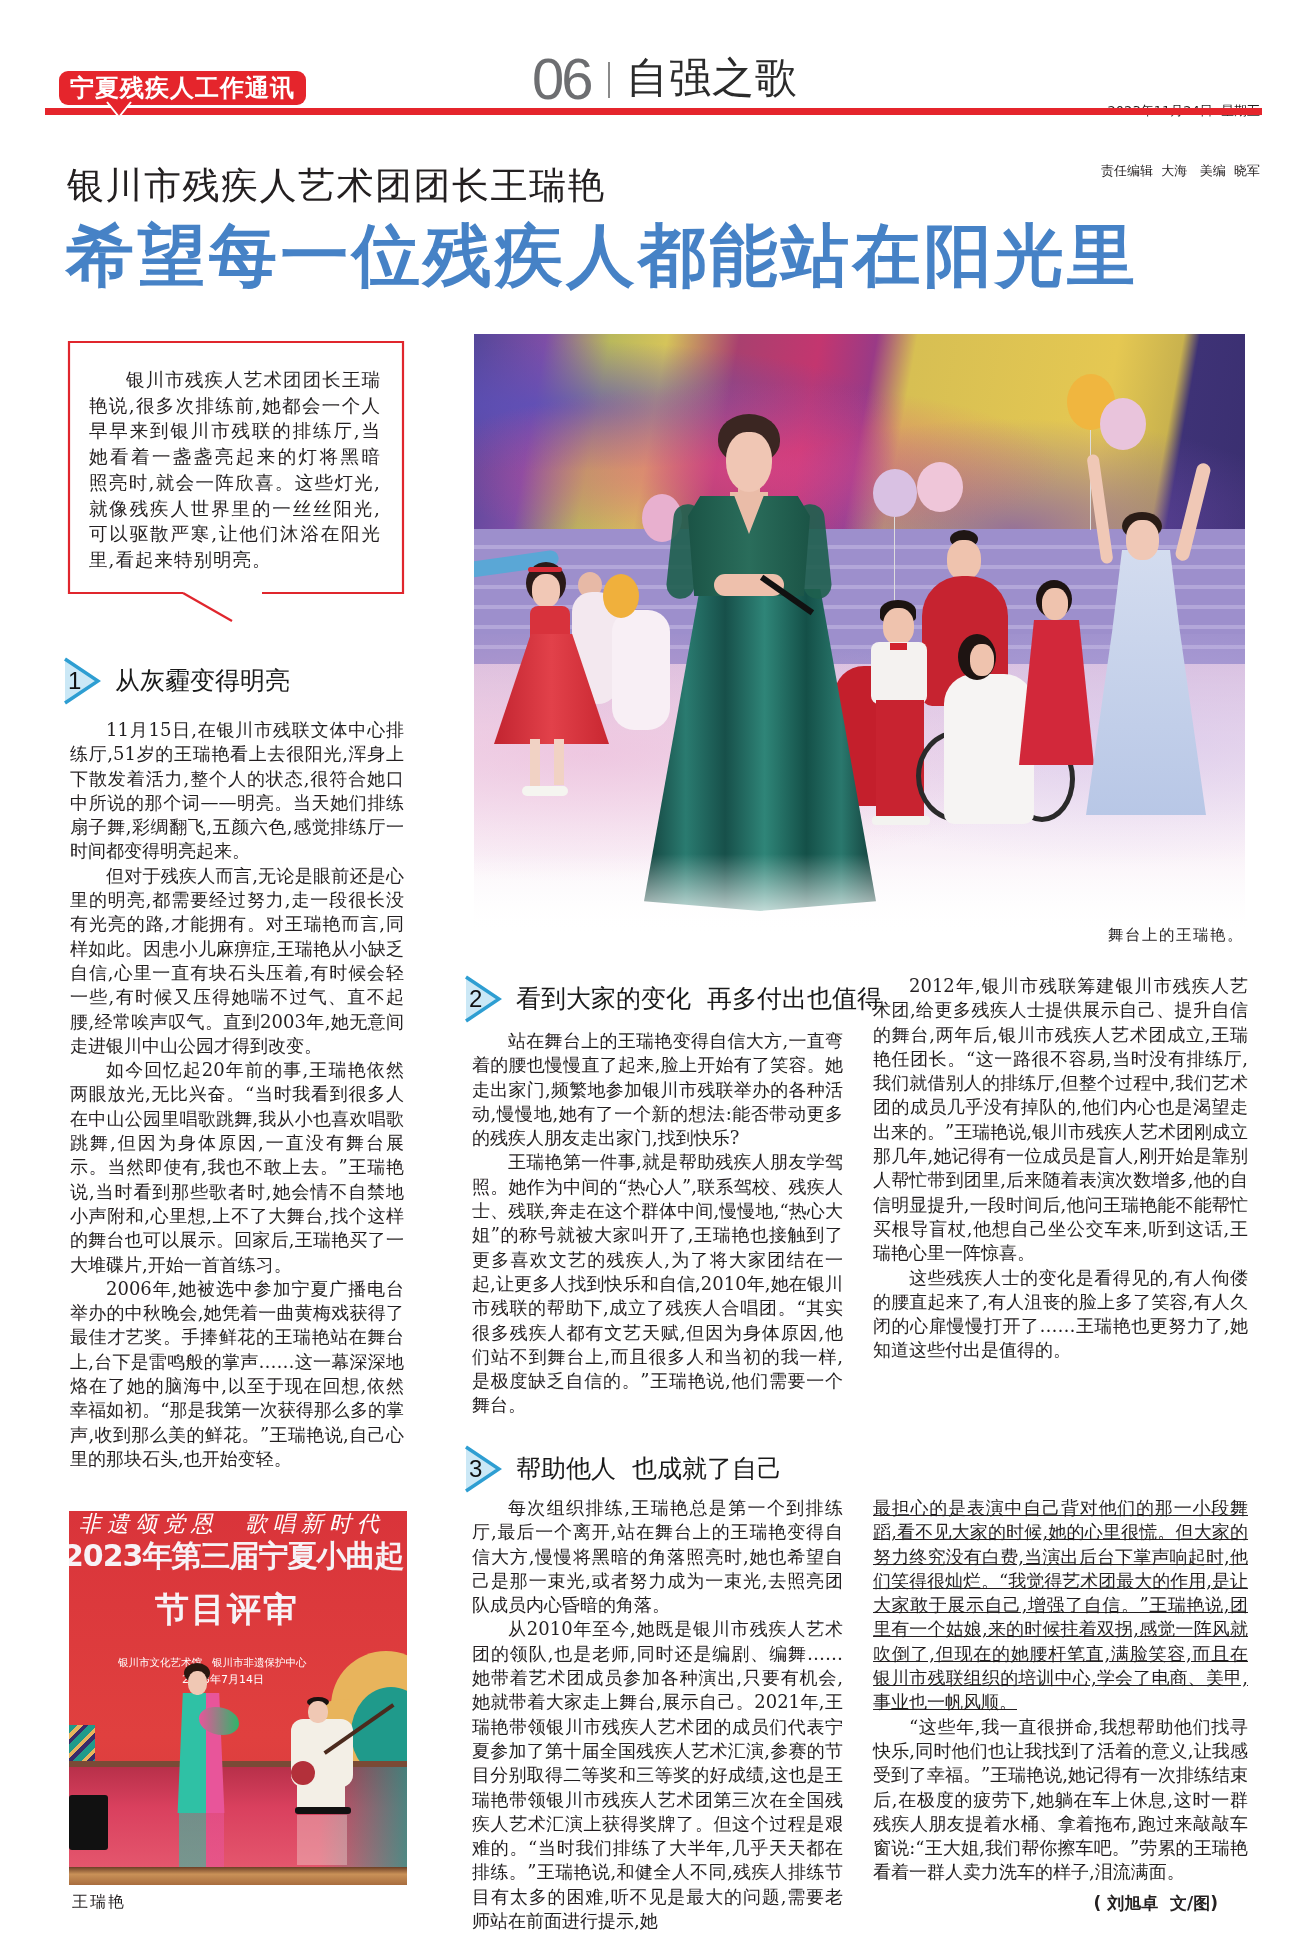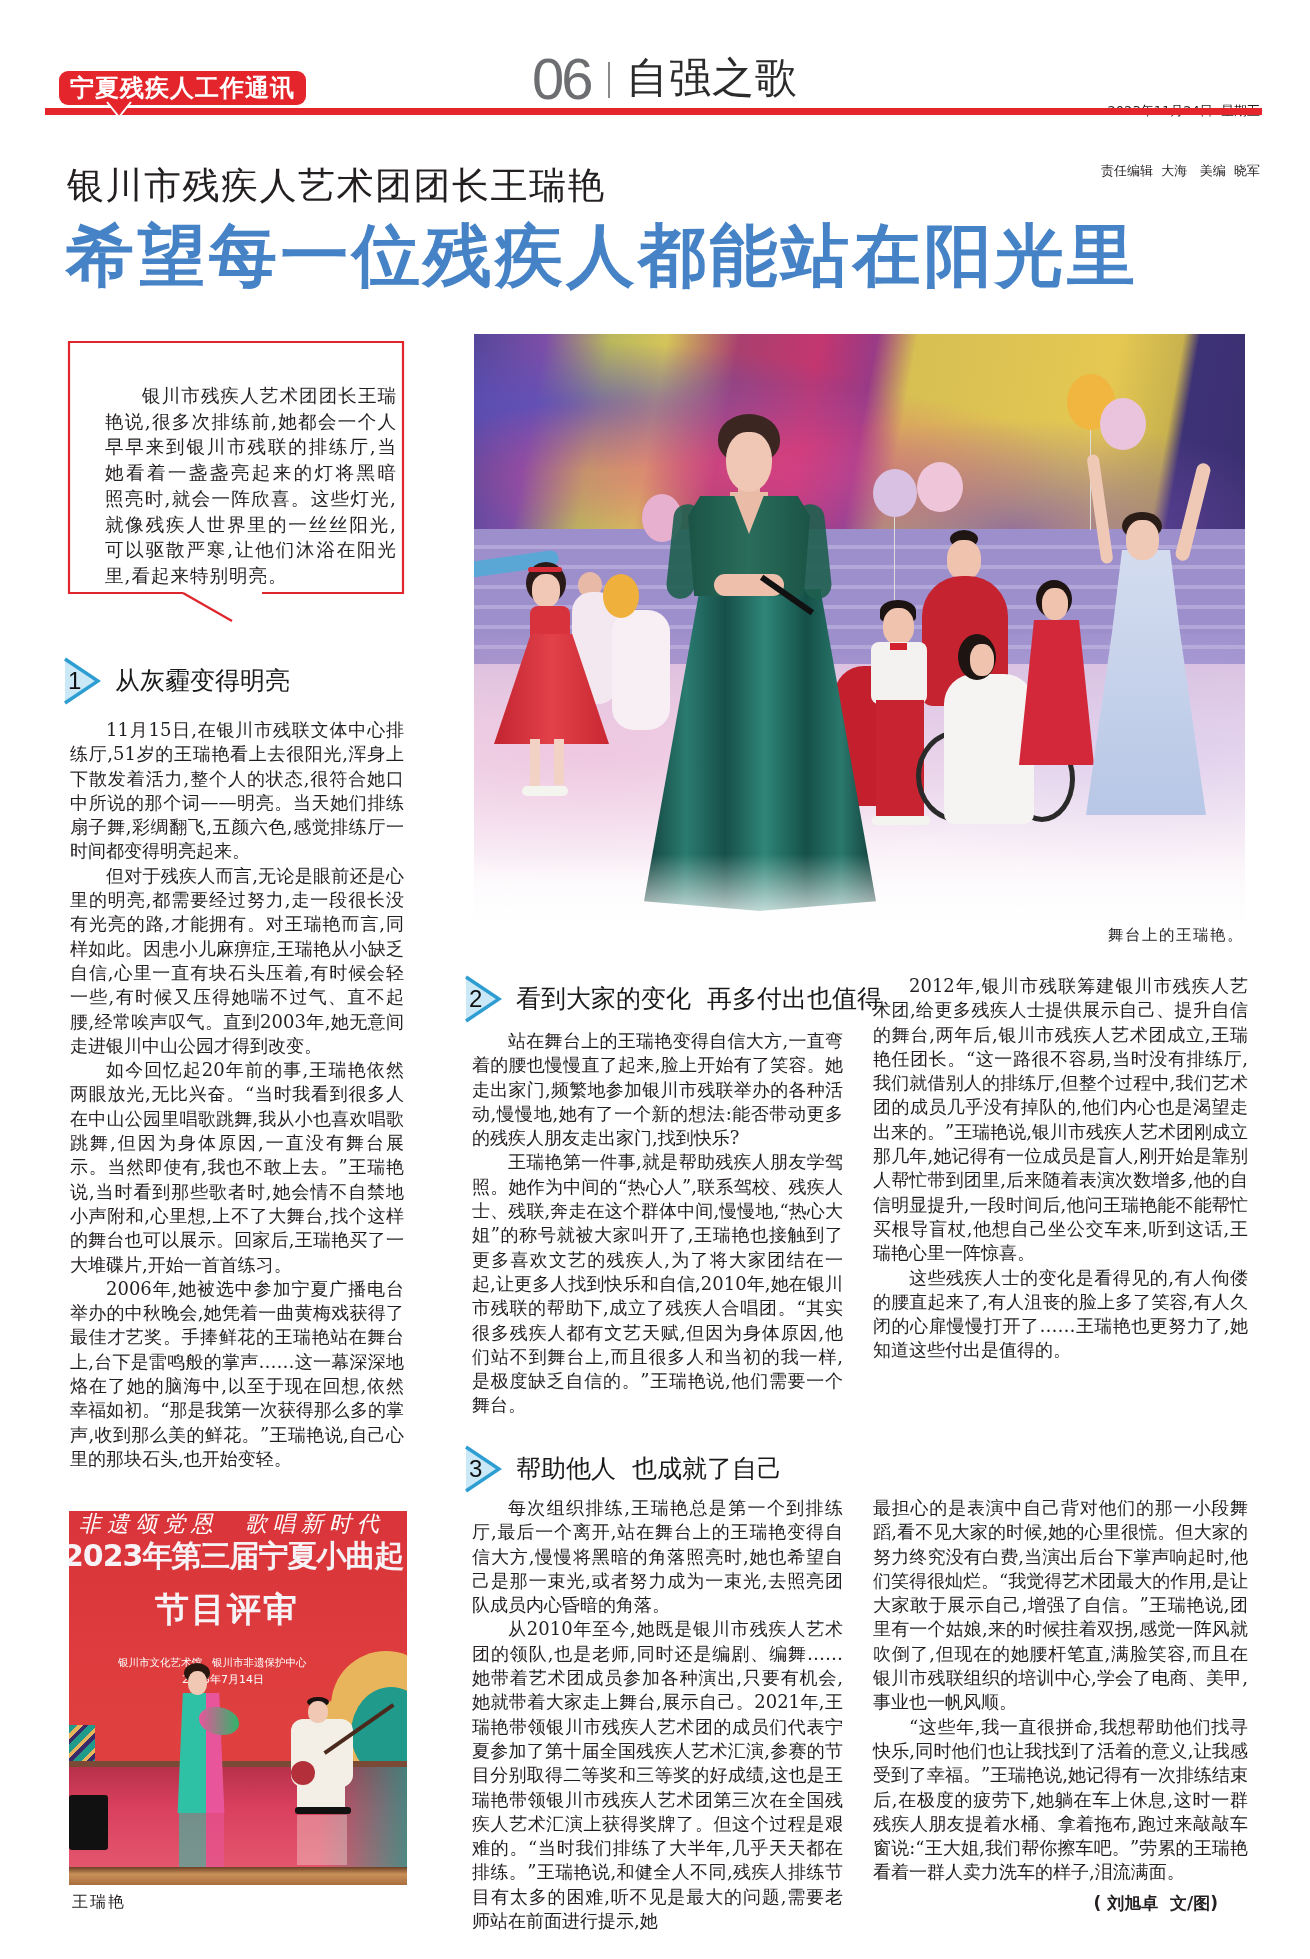--- a/index.html
+++ b/index.html
@@ -14,36 +14,36 @@
   .page-divider{position:absolute;left:608px;top:62px;width:2px;height:36px;background:#8a8a8a;}
   .section-name{position:absolute;left:626px;top:55px;font:42px/46px "DejaVu Sans",sans-serif;color:#2b2b2b;letter-spacing:1px;white-space:nowrap;}
   .meta{position:absolute;right:50px;top:61px;text-align:right;font:13px/20px "DejaVu Sans",sans-serif;color:#231f20;white-space:pre;}
 
   
   .kicker{position:absolute;left:67px;top:165px;font:37px/42px "DejaVu Sans",sans-serif;letter-spacing:1.5px;color:#231f20;white-space:nowrap;}
   .headline{position:absolute;left:66px;top:219px;font:bold 68px/74px "DejaVu Sans",sans-serif;letter-spacing:3.5px;color:#4682c6;white-space:nowrap;text-align:center;}
 
   
   .intro-frame{position:absolute;left:60px;top:335px;width:350px;height:300px;}
-  .intro-text{position:absolute;left:89px;top:367px;width:292px;margin:16px;font:18.5px/25.7px "DejaVu Serif","Liberation Serif",serif;
+  .intro-text{position:absolute;left:89px;top:367px;width:292px;margin:0;font:18.5px/25.7px "DejaVu Serif","Liberation Serif",serif;
     letter-spacing:1px;text-indent:2em;text-align:justify;text-justify:inter-character;color:#231f20;}
 
   
   .sec-head{position:absolute;height:48px;width:400px;}
   .sec-icon{position:absolute;left:0;top:0;width:38px;height:48px;}
   .sec-num{position:absolute;left:5px;top:11px;font:24px/26px "Liberation Sans",sans-serif;color:#111;}
   .sec-title{position:absolute;left:52px;top:9px;font:25px/30px "DejaVu Sans",sans-serif;color:#1a1a1a;white-space:pre;}
   #sh1{left:63px;top:657px;}
   #sh2{left:464px;top:975px;}
   #sh3{left:464px;top:1445px;}
 
   
   .col{position:absolute;font:18px/24.3px "DejaVu Serif","Liberation Serif",serif;color:#231f20;text-align:justify;text-justify:inter-character;}
   .col p{margin:0;text-indent:2em;}
-  .col p.cont{text-indent:0;}
+  .col p.cont{text-indent:0;text-decoration:underline;}
   #col1{left:70px;top:718px;width:334px;}
   #s2a{left:472px;top:1029px;width:371px;}
   #s2b{left:873px;top:974px;width:375px;}
   #s3a{left:472px;top:1496px;width:371px;}
   #s3b{left:873px;top:1496px;width:375px;}
   .byline{position:absolute;left:873px;top:1891px;width:345px;text-align:right;font:bold 17px/24px "DejaVu Sans",sans-serif;color:#231f20;white-space:pre;}
 
   
   .cap-main{position:absolute;left:1108px;top:925px;font:15.5px/20px "DejaVu Serif","Liberation Serif",serif;letter-spacing:1.5px;color:#231f20;white-space:nowrap;z-index:5;}
   .cap-second{position:absolute;left:72px;top:1892px;font:16px/20px "DejaVu Serif","Liberation Serif",serif;letter-spacing:2px;color:#231f20;text-align:right;}

